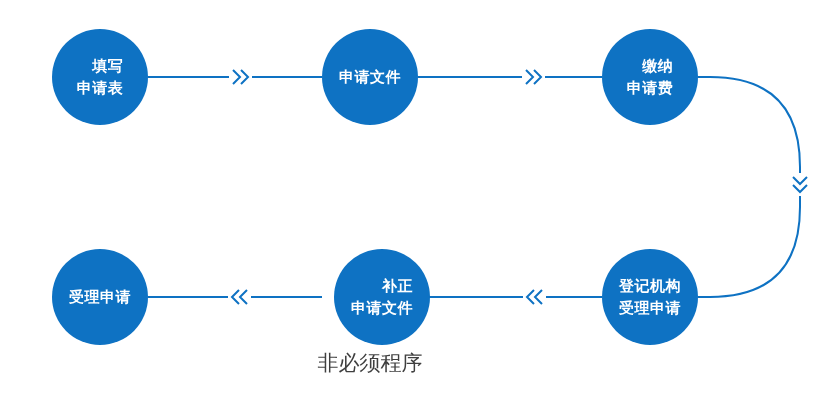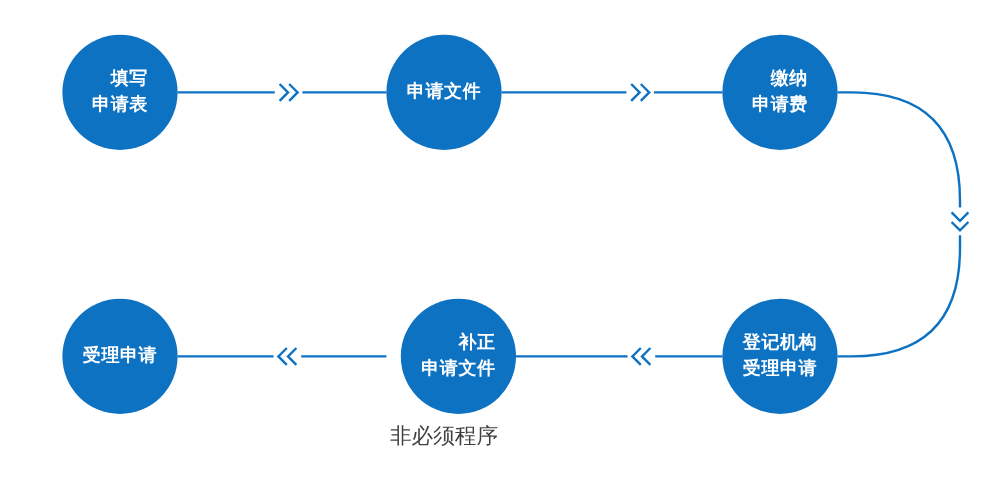--- a/index.html
+++ b/index.html
@@ -44,21 +44,21 @@
   .c2 { left: 322px; top: 29px; }
   .c3 { left: 602px; top: 29px; }
   .c4 { left: 602px; top: 249px; }
   .c5 { left: 334px; top: 249px; }
   .c6 { left: 52px;  top: 249px; }
   .note {
     position: absolute;
     left: 370px;
     top: 354px;
     transform: translateX(-50%);
-    font-size: 18px;
+    font-size: 21px;
     line-height: 18px;
     color: var(--color-note_text, #3f3f3f);
     white-space: nowrap;
   }
 </style>
 </head>
 <body>
 
 <div class="stage">
 

